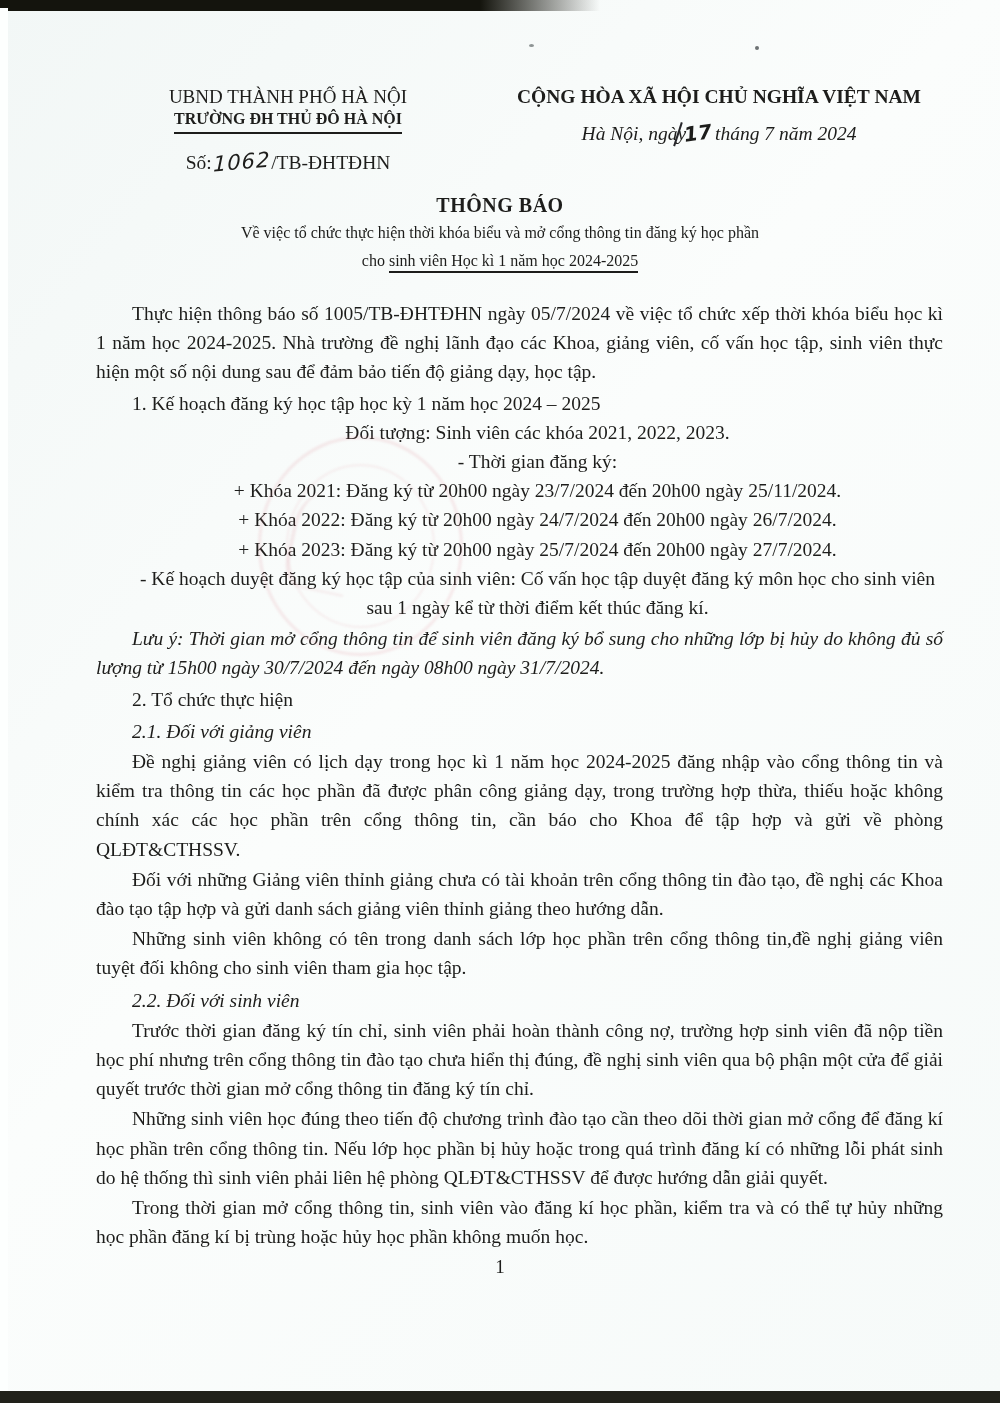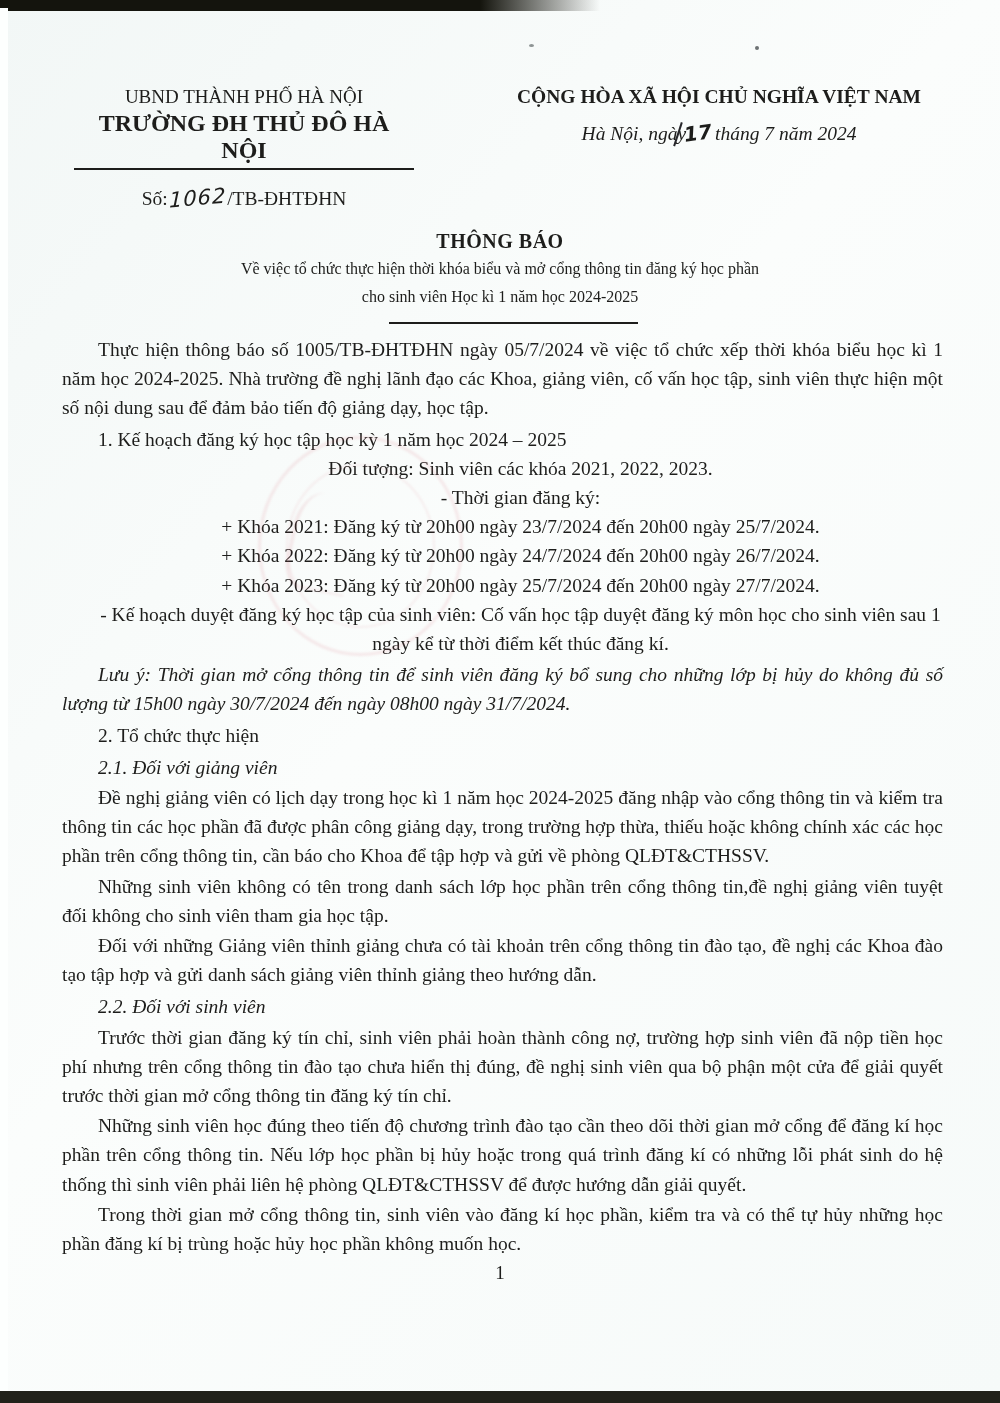--- a/index.html
+++ b/index.html
@@ -20,44 +20,44 @@
   .stamp-bleed{position:absolute;left:258px;top:436px;width:205px;height:220px;
     opacity:.5;filter:blur(1.2px);pointer-events:none;}
   .stamp-ring{position:absolute;left:0;top:0;right:0;bottom:0;
     border:3px solid rgba(214,118,132,.30);border-radius:50%;}
   .stamp-ring-inner{position:absolute;left:28px;top:28px;right:28px;bottom:28px;
     border:2px solid rgba(214,118,132,.22);border-radius:50%;}
   .stamp-scribble{position:absolute;left:32px;top:58px;width:60px;height:95px;
     border-left:4px solid rgba(205,100,118,.26);border-bottom:3px solid rgba(205,100,118,.18);
     transform:rotate(12deg);border-radius:40% 0 0 30%;}
   
-  .header{display:flex;padding:86px 45px 0 74px;justify-content:center;}
+  .header{display:flex;padding:86px 45px 0 118px;justify-content:center;}
   .h-left{width:340px;text-align:center;}
   .h-right{width:472px;margin-left:auto;text-align:center;}
   .h-left .l1{font-size:19px;}
-  .h-left .l2{font-size:24px;font-weight:bold;display:inline-block;
+  .h-left .l2{font-size:16px;font-weight:bold;display:inline-block;
     border-bottom:2px solid #1d1d1b;padding-bottom:4px;margin-top:2px;}
   .h-left .num{margin-top:16px;font-size:19.5px;}
   .h-right .l1{font-size:19.5px;font-weight:bold;}
   .h-right .l2{font-size:19px;font-weight:bold;display:inline-block;
     border-bottom:2px solid #1d1d1b;padding-bottom:3px;margin-top:2px;}
   .h-right .date{margin-top:13px;font-size:19.5px;font-style:italic;}
   .hand{display:inline-block;font-family:"DejaVu Sans",sans-serif;font-style:italic;
     font-size:21px;transform:rotate(-5deg) skewX(-6deg);letter-spacing:1px;margin:0 1px;}
   .hand-day{display:inline-block;font-family:"DejaVu Sans",sans-serif;font-style:italic;
     font-weight:bold;font-size:20px;transform:rotate(-8deg);position:relative;margin:0 3px 0 -2px;}
   .hand-day::before{content:"";position:absolute;left:-7px;top:-2px;width:2px;height:25px;
     background:#26262a;transform:rotate(26deg);}
   
   .title-block{text-align:center;margin-top:20px;}
   .title-main{font-size:20px;font-weight:bold;letter-spacing:.5px;}
   .title-sub{font-size:16px;font-weight:normal;line-height:25px;margin-top:3px;}
-  .u2{border-bottom:2px solid #1d1d1b;padding-bottom:17px;}
+  .u2{border-bottom:2px solid #1d1d1b;padding-bottom:2px;}
   
-  .doc-body{padding:25px 57px 0 62px;font-size:19.5px;line-height:29.2px;}
+  .doc-body{padding:25px 57px 0 62px;font-size:19.5px;line-height:29.2px;margin-left:34px;}
   .blk{margin:0;}
   .body-p{text-align:justify;text-indent:36px;margin-top:1px;}
   .line{margin-left:36px;text-align:center;}
   .h1{font-weight:bold;margin-left:36px;margin-top:2px;}
   .h-bi{font-weight:bold;font-style:italic;margin-left:36px;margin-top:3px;}
   .note{margin-top:2px;}
   .b{font-weight:normal;}
   .i{font-style:italic;}
   .page-num{text-align:center;font-size:19px;margin-top:4px;}
 </style>
@@ -99,30 +99,30 @@
     <div class="title-sub">
       <span>cho </span><span class="u2">sinh viên Học kì 1 năm học 2024-2025</span>
     </div>
   </div>
 
   <div class="doc-body" id="doc-body">
       <p class="blk body-p"><span>Thực hiện thông báo số 1005/TB-ĐHTĐHN ngày 05/7/2024 về việc tổ chức xếp thời khóa biểu học kì 1 năm học 2024-2025. Nhà trường đề nghị lãnh đạo các Khoa, giảng viên, cố vấn học tập, sinh viên thực hiện một số nội dung sau để đảm bảo tiến độ giảng dạy, học tập.</span></p>
       <p class="blk h1"><span class="b">1. Kế hoạch đăng ký học tập học kỳ 1 năm học 2024 – 2025</span></p>
       <p class="blk line"><span>Đối tượng: Sinh viên các khóa 2021, 2022, 2023.</span></p>
       <p class="blk line"><span>- Thời gian đăng ký:</span></p>
-      <p class="blk line"><span>+ Khóa 2021: Đăng ký từ </span><span class="b">20h00 ngày 23/7/2024 đến 20h00 ngày 25/7/2024</span><span>.</span></p>
+      <p class="blk line"><span>+ Khóa 2021: Đăng ký từ </span><span class="b">20h00 ngày 23/7/2024 đến 20h00 ngày 25/11/2024</span><span>.</span></p>
       <p class="blk line"><span>+ Khóa 2022: Đăng ký từ </span><span class="b">20h00 ngày 24/7/2024 đến 20h00 ngày 26/7/2024</span><span>.</span></p>
       <p class="blk line"><span>+ Khóa 2023: Đăng ký từ </span><span class="b">20h00 ngày 25/7/2024 đến 20h00 ngày 27/7/2024.</span></p>
       <p class="blk line"><span>- Kế hoạch duyệt đăng ký học tập của sinh viên: Cố vấn học tập duyệt đăng ký môn học cho sinh viên sau 1 ngày kể từ thời điểm kết thúc đăng kí.</span></p>
       <p class="blk body-p note"><span class="b i">Lưu ý: Thời gian mở cổng thông tin để sinh viên đăng ký bổ sung cho những lớp bị hủy do không đủ số lượng từ 15h00 ngày 30/7/2024 đến ngày 08h00 ngày 31/7/2024.</span></p>
       <p class="blk h1"><span class="b">2. Tổ chức thực hiện</span></p>
       <p class="blk h-bi"><span class="b i">2.1. Đối với giảng viên</span></p>
       <p class="blk body-p"><span>Đề nghị giảng viên có lịch dạy trong học kì 1 năm học 2024-2025 đăng nhập vào cổng thông tin và kiểm tra thông tin các học phần đã được phân công giảng dạy, trong trường hợp thừa, thiếu hoặc không chính xác các học phần trên cổng thông tin, cần báo cho Khoa để tập hợp và gửi về phòng QLĐT&amp;CTHSSV.</span></p>
+      <p class="blk body-p"><span>Đối với những Giảng viên thỉnh giảng chưa có tài khoản trên cổng thông tin đào tạo, đề nghị các Khoa đào tạo tập hợp và gửi danh sách giảng viên thỉnh giảng theo hướng dẫn.</span></p>
       <p class="blk body-p"><span>Những sinh viên không có tên trong danh sách lớp học phần trên cổng thông tin,đề nghị giảng viên tuyệt đối không cho sinh viên tham gia học tập.</span></p>
-      <p class="blk body-p"><span>Đối với những Giảng viên thỉnh giảng chưa có tài khoản trên cổng thông tin đào tạo, đề nghị các Khoa đào tạo tập hợp và gửi danh sách giảng viên thỉnh giảng theo hướng dẫn.</span></p>
       <p class="blk h-bi"><span class="b i">2.2. Đối với sinh viên</span></p>
       <p class="blk body-p"><span>Trước thời gian đăng ký tín chỉ, sinh viên phải hoàn thành công nợ, trường hợp sinh viên đã nộp tiền học phí nhưng trên cổng thông tin đào tạo chưa hiển thị đúng, đề nghị sinh viên qua bộ phận một cửa để giải quyết trước thời gian mở cổng thông tin đăng ký tín chỉ.</span></p>
       <p class="blk body-p"><span>Những sinh viên học đúng theo tiến độ chương trình đào tạo cần theo dõi thời gian mở cổng để đăng kí học phần trên cổng thông tin. Nếu lớp học phần bị hủy hoặc trong quá trình đăng kí có những lỗi phát sinh do hệ thống thì sinh viên phải liên hệ phòng QLĐT&amp;CTHSSV để được hướng dẫn giải quyết.</span></p>
       <p class="blk body-p"><span>Trong thời gian mở cổng thông tin, sinh viên vào đăng kí học phần, kiểm tra và có thể tự hủy những học phần đăng kí bị trùng hoặc hủy học phần không muốn học.</span></p>
     </div>
 
   <div class="page-num">1</div>
 
   <div class="scan-bottom"></div>
 </div>

